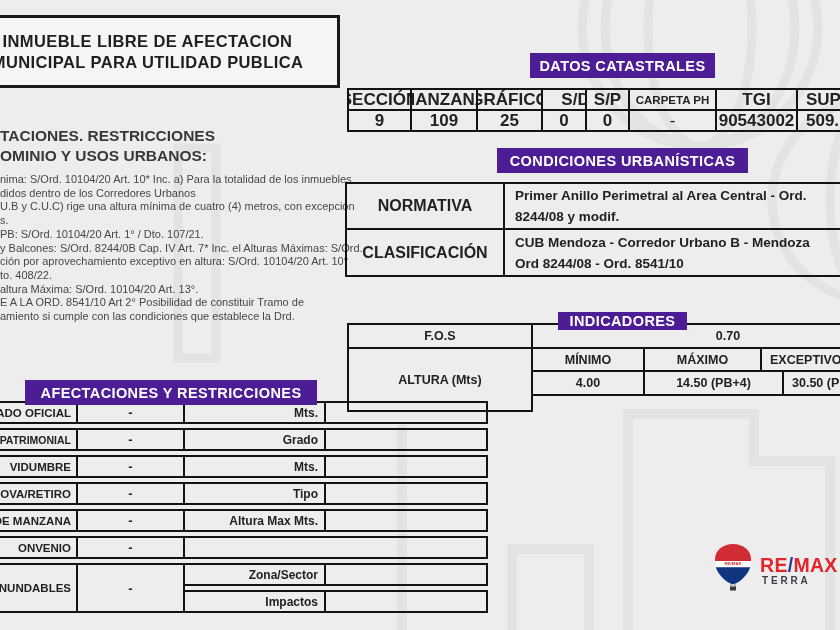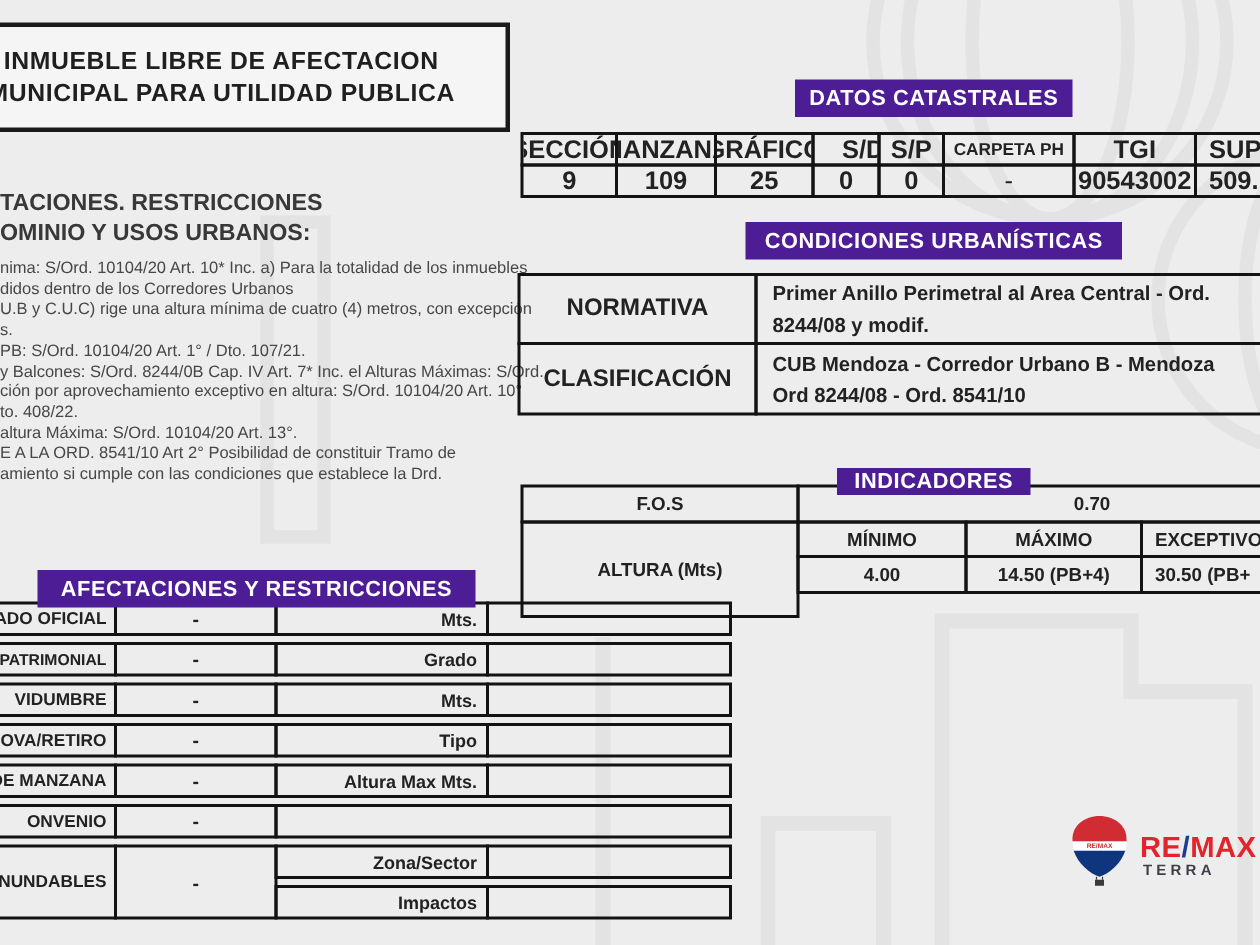--- a/index.html
+++ b/index.html
@@ -214,21 +214,21 @@
   <div class="cell ind-cell center" style="width:394px;height:26px;">0.70</div>
 </div>
 <div class="cell ind-cell center abs" style="left:347px;top:347px;width:186px;height:65px;">ALTURA (Mts)</div>
 <div class="row" style="left:531px;top:347px;">
   <div class="cell ind-cell center" style="width:114px;height:25px;">MÍNIMO</div>
   <div class="cell ind-cell center" style="width:119px;height:25px;">MÁXIMO</div>
   <div class="cell ind-cell left" style="width:165px;height:25px;padding-left:8px;">EXCEPTIVO</div>
 </div>
 <div class="row" style="left:531px;top:370px;">
   <div class="cell ind-cell center" style="width:114px;height:26px;">4.00</div>
-  <div class="cell ind-cell center" style="width:119px;height:26px;">14.50 (PB+4)</div>
+  <div class="cell ind-cell center" style="width:141px;height:26px;">14.50 (PB+4)</div>
   <div class="cell ind-cell left" style="width:165px;height:26px;padding-left:8px;">30.50 (PB+</div>
 </div>
 
 <div id="logo" class="abs">
   <svg width="42" height="50" viewBox="0 0 42 50">
     <path d="M21,2 C11,2 3,8.5 3,17 L3,19 L39,19 L39,17 C39,8.5 31,2 21,2 Z" fill="#d12c33"></path>
     <path d="M3,19 L39,19 L38.2,25.2 L3.8,25.2 Z" fill="#ffffff"></path>
     <text x="21" y="23.4" font-size="4.4" font-weight="bold" fill="#d12c33" text-anchor="middle" font-family="Liberation Sans, sans-serif">RE/MAX</text>
     <path d="M3.8,25.2 L38.2,25.2 C35.5,33.5 27.5,40.5 21,42.5 C14.5,40.5 6.5,33.5 3.8,25.2 Z" fill="#10357f"></path>
     <rect x="18" y="44.5" width="6" height="4" fill="#3a3a3a"></rect>

